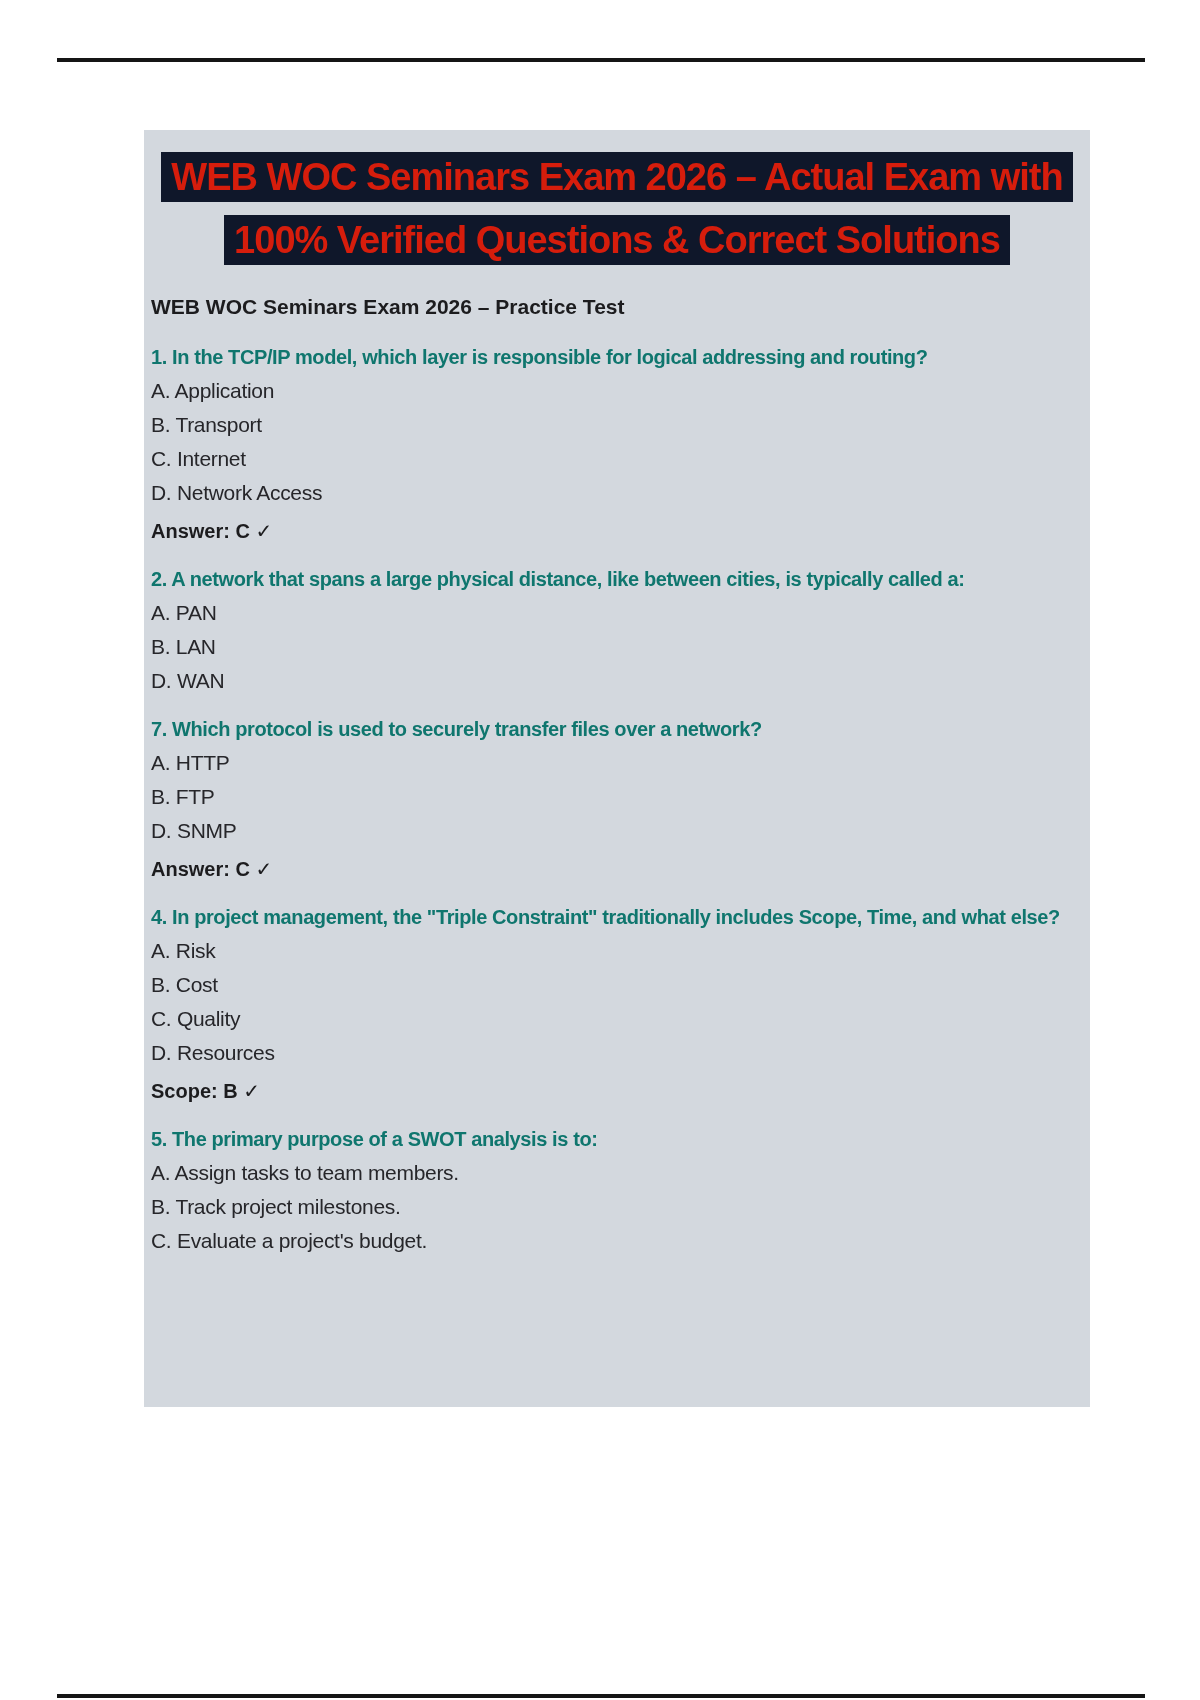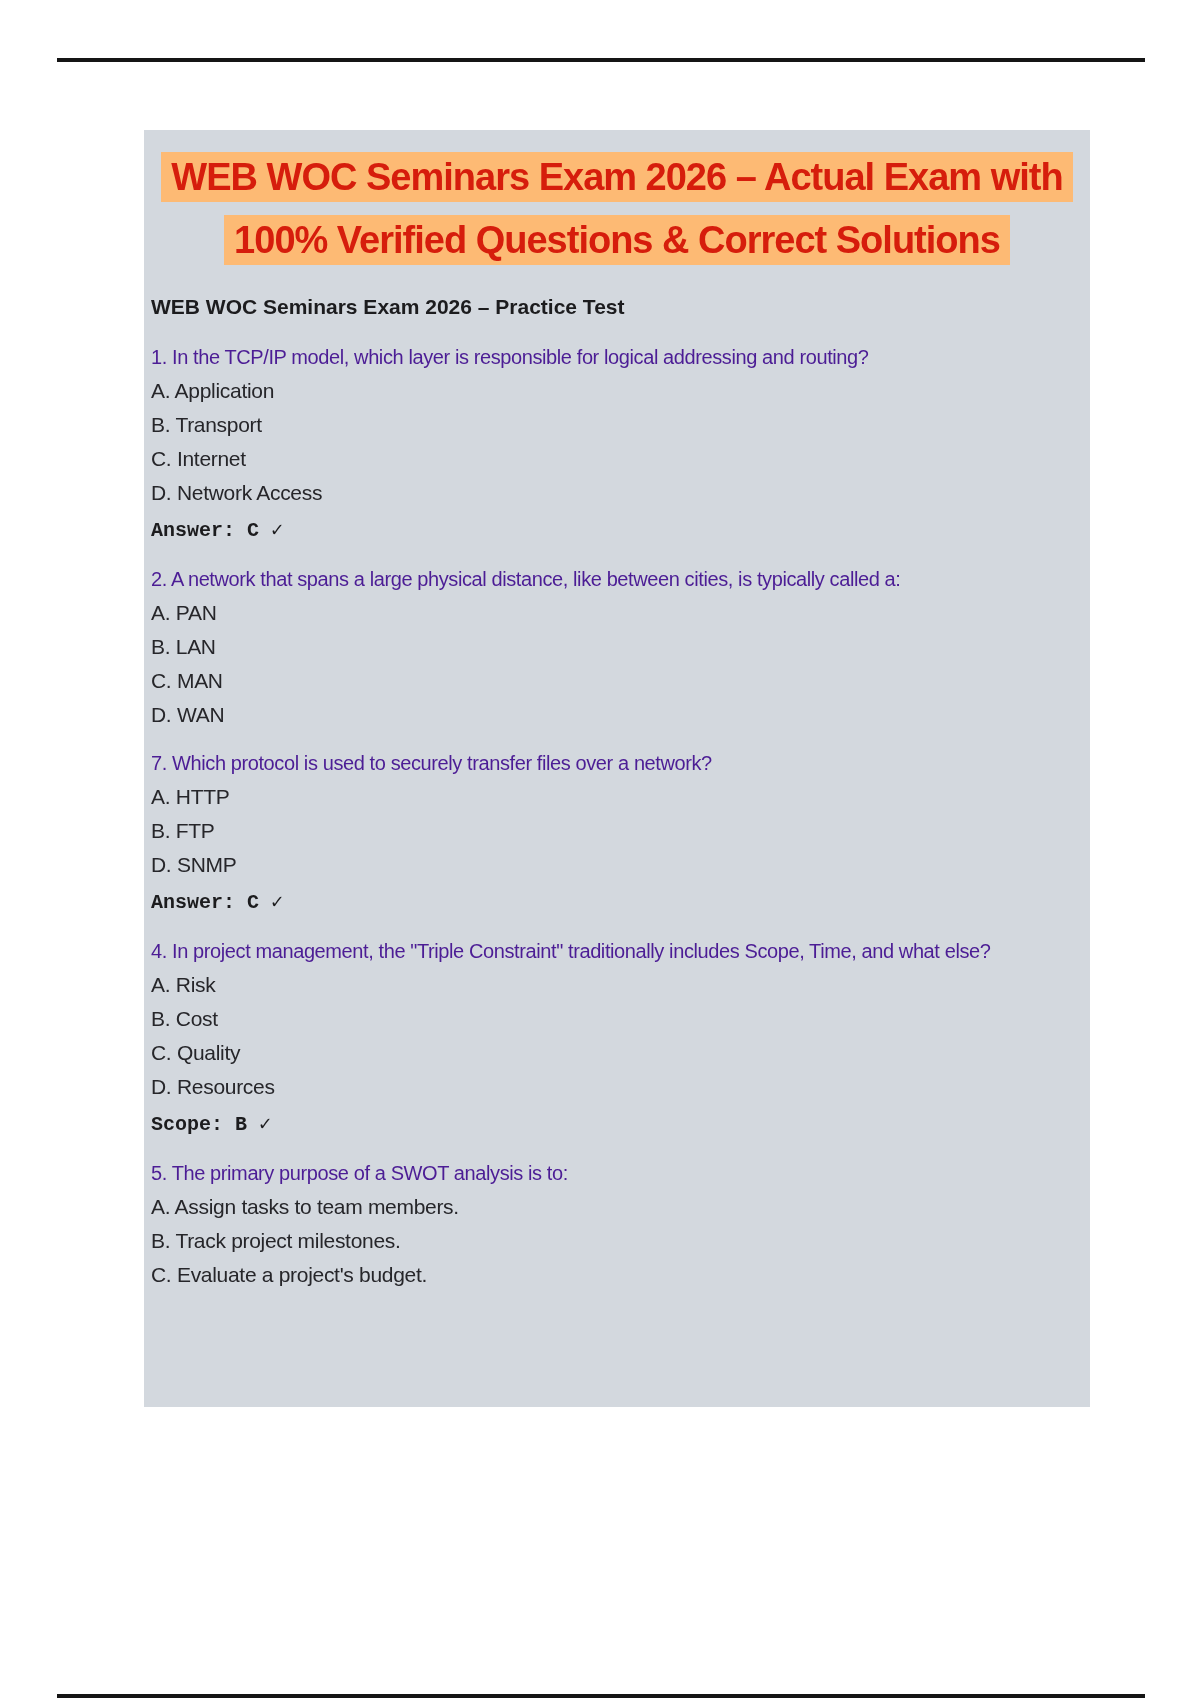--- a/index.html
+++ b/index.html
@@ -30,58 +30,57 @@
   .title-block {
     margin-top: 16px;
     text-align: center;
     font-weight: 700;
     color: #d61d0c;
     font-size: 38px;
     letter-spacing: -1px;
   }
   .title-line { line-height: 63px; white-space: nowrap; }
   .hl {
-    background: #fdba74;
+    background: #0f172a;
     padding: 4px 10px;
   }
 
   .subtitle {
     margin: 18px 0 16px 7px;
     font-size: 21px;
     font-weight: 700;
     line-height: 34px;
     color: #1c1c1e;
     white-space: nowrap;
   }
 
   .questions { margin: 0 0 0 7px; padding-bottom: 8px; }
 
   .q { margin-top: 14px; }
   .q-text {
-    font-weight: 400;
+    font-weight: 700;
     font-size: 20px;
     line-height: 34px;
     letter-spacing: -0.4px;
-    color: #4c1d95;
+    color: #0f766e;
   }
   .opt {
     font-size: 21px;
     line-height: 34px;
     letter-spacing: -0.3px;
     color: #26262a;
     white-space: nowrap;
   }
   .ans {
     margin-top: 4px;
     font-weight: 700;
     font-size: 20px;
     line-height: 34px;
     color: #1c1c1e;
     white-space: nowrap;
-    font-family: Liberation Mono, monospace;
   }
 </style>
 </head>
 <body>
 
 <div class="page">
 
   <div class="rule rule-top"></div>
 
   <div class="panel">
@@ -101,21 +100,20 @@
         <div class="opt">B. Transport</div>
         <div class="opt">C. Internet</div>
         <div class="opt">D. Network Access</div>
         <div class="ans">Answer: C ✓</div>
       </div>
 
       <div class="q">
         <div class="q-text">2. A network that spans a large physical distance, like between cities, is typically called a:</div>
         <div class="opt">A. PAN</div>
         <div class="opt">B. LAN</div>
-        <div class="opt">C. MAN</div>
         <div class="opt">D. WAN</div>
       </div>
 
       <div class="q">
         <div class="q-text">7. Which protocol is used to securely transfer files over a network?</div>
         <div class="opt">A. HTTP</div>
         <div class="opt">B. FTP</div>
         <div class="opt">D. SNMP</div>
         <div class="ans">Answer: C ✓</div>
       </div>

